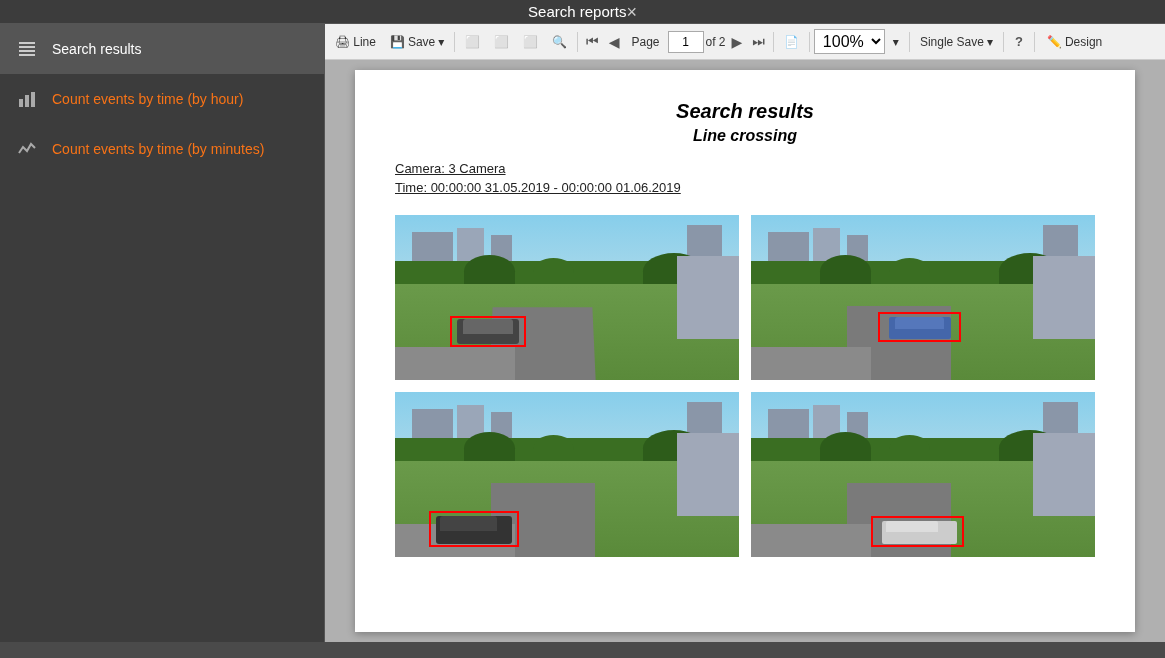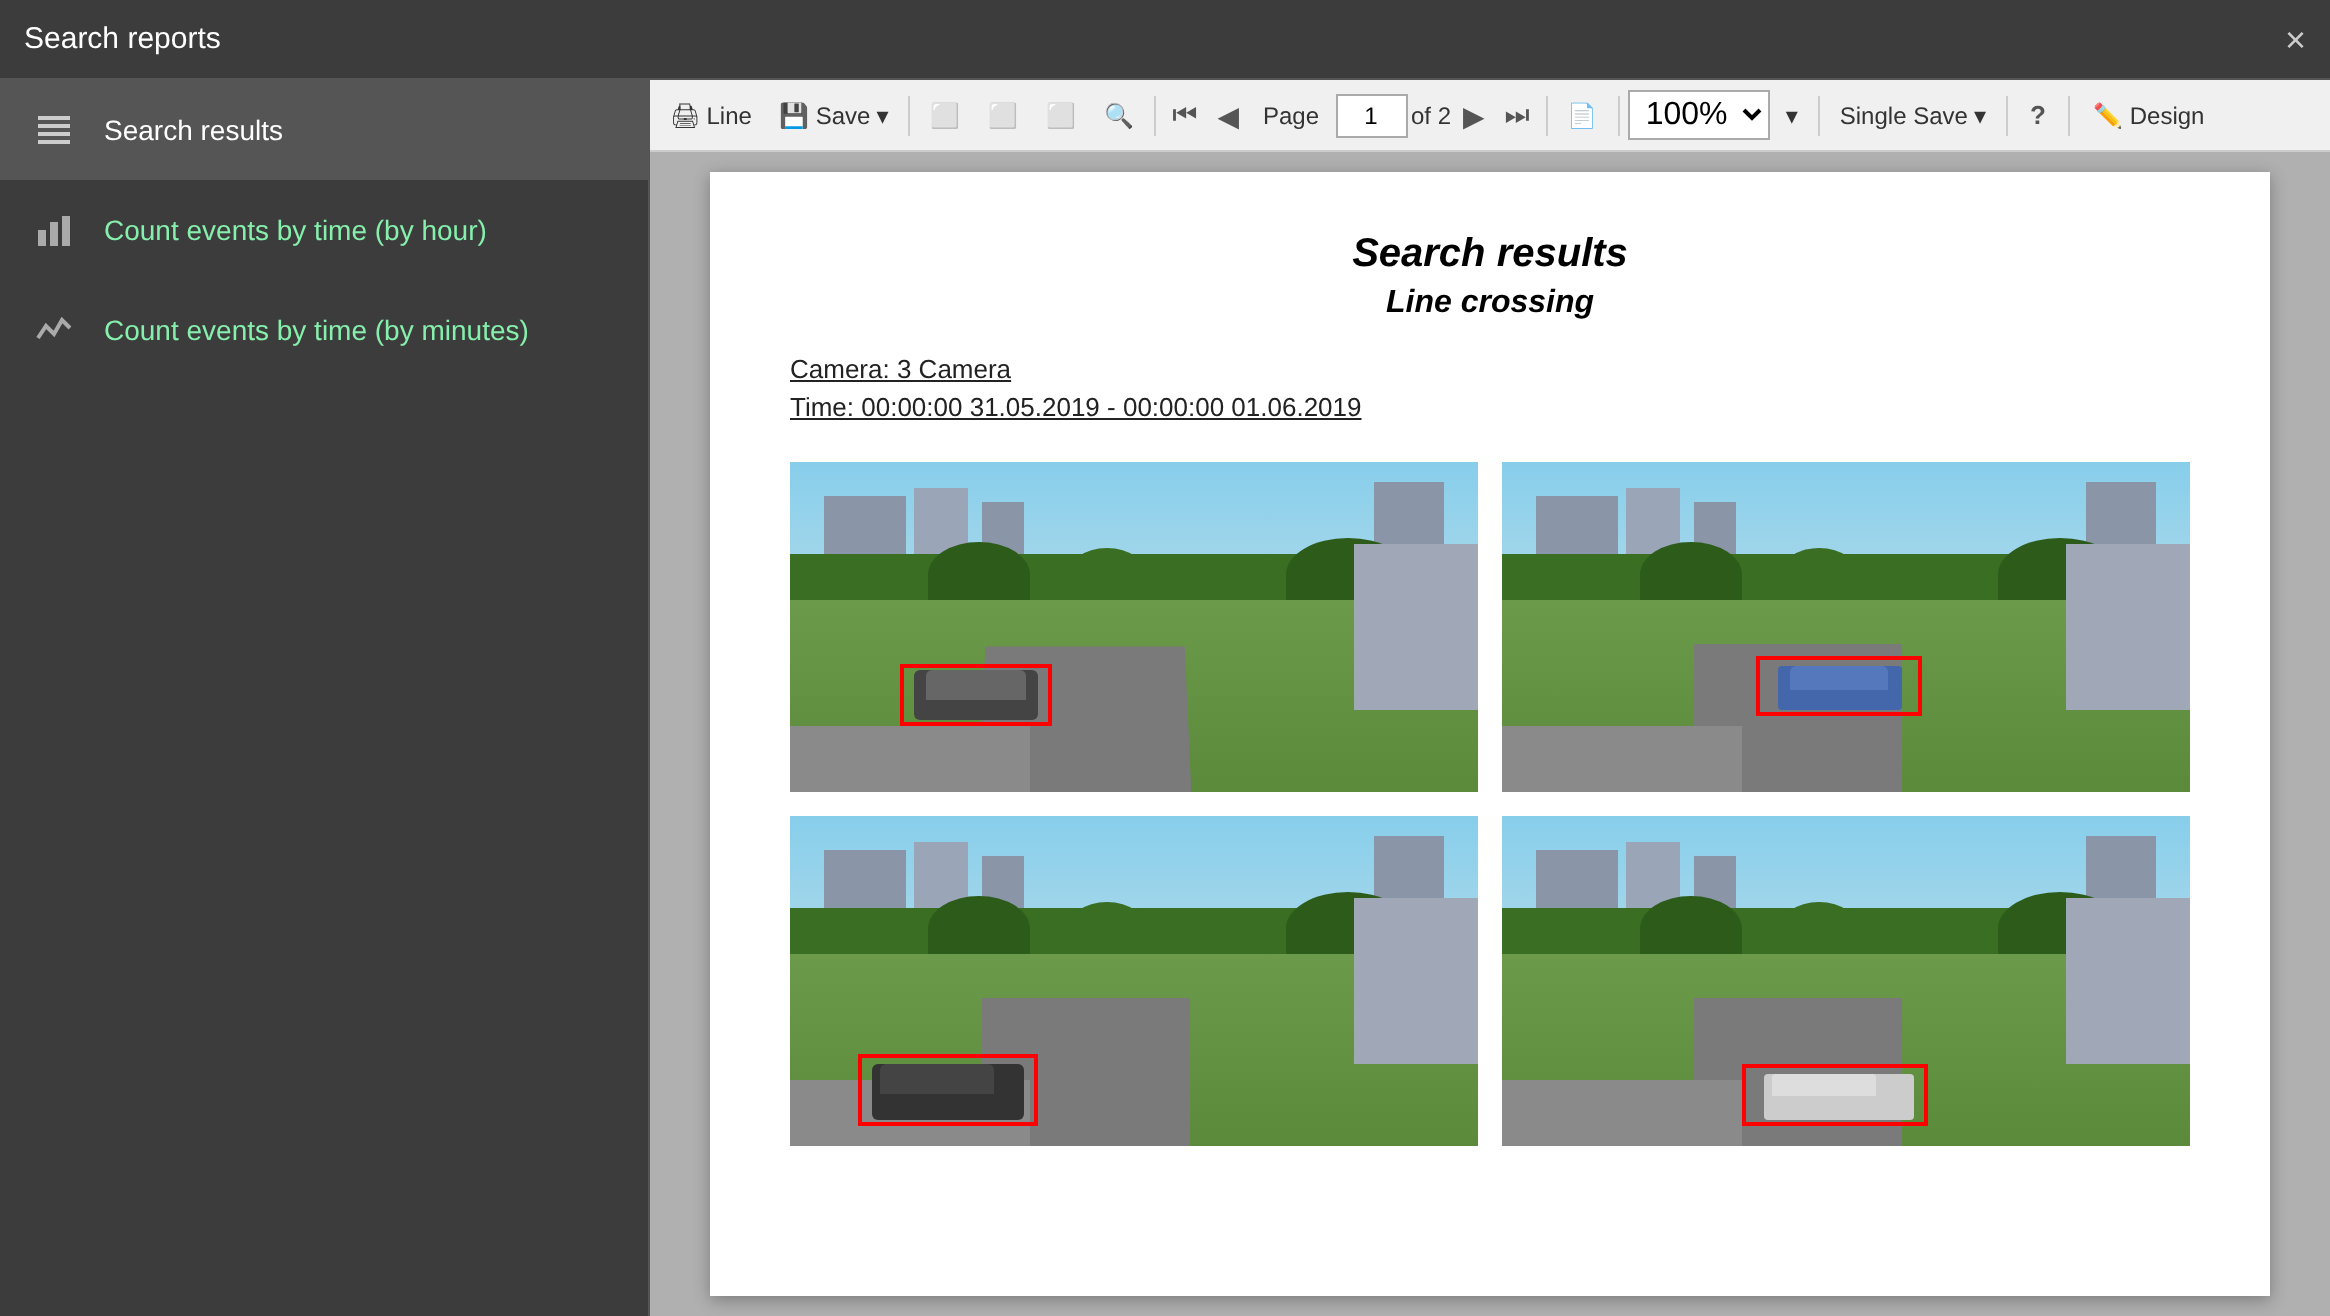--- a/index.html
+++ b/index.html
@@ -8,24 +8,24 @@
       background: #4a4a4a;
       width: 1165px;
       height: 658px;
       overflow: hidden;
       position: relative;
     }
 
     
     .title-bar {
       background: #3c3c3c;
-      height: 40px;
-      display: flex;
-      align-items: center;
-      justify-content: space-between;
+      height: 24px;
+      display: flex;
+      align-items: center;
+      justify-content: center;
       padding: 0 12px;
       border-bottom: 1px solid #555;
     }
     .title-bar-text {
       color: #fff;
       font-size: 15px;
       font-weight: normal;
     }
     .close-btn {
       color: #ccc;
@@ -47,21 +47,21 @@
       width: 325px;
       background: #3c3c3c;
       flex-shrink: 0;
       border-right: 1px solid #555;
     }
     .sidebar-item {
       display: flex;
       align-items: center;
       padding: 14px 16px;
       cursor: pointer;
-      color: #86efac;
+      color: #f97316;
       font-size: 14px;
       gap: 14px;
     }
     .sidebar-item.active {
       background: #555;
       color: #fff;
     }
     .sidebar-icon {
       width: 22px;
       height: 22px;

